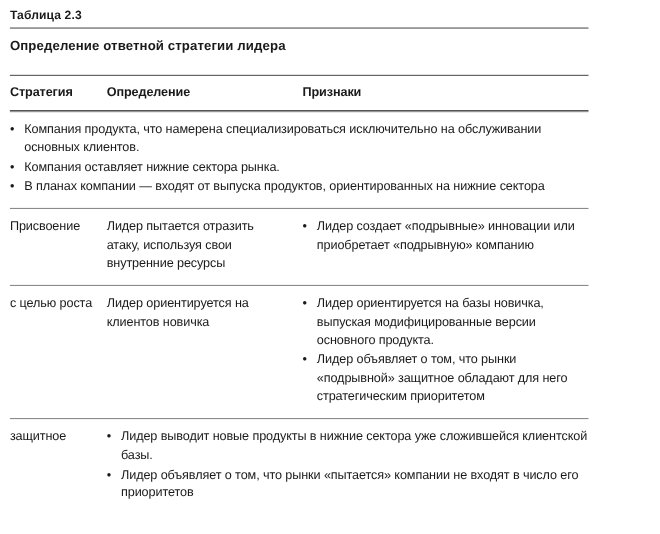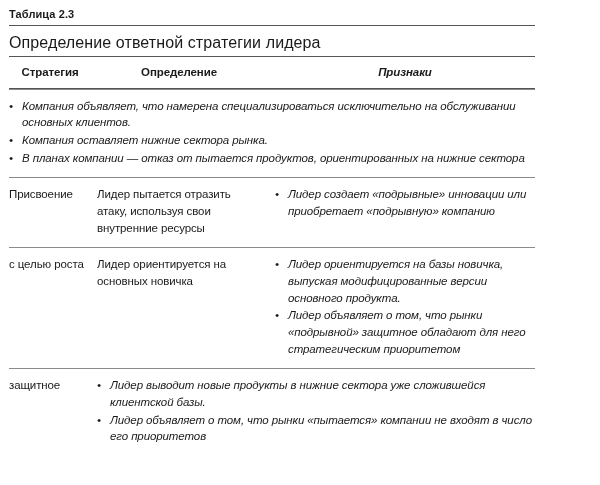--- a/index.html
+++ b/index.html
@@ -24,61 +24,59 @@
     font-weight: bold;
     letter-spacing: 0.1px;
     padding: 2px 0 5px 0;
   }
   .rule-top {
     border: none;
     border-top: 1px solid #555;
     margin: 0;
   }
   .title {
-    font-size: 16px;
-    font-weight: normal;
-    margin: 8px 0 4px 0;
+    font-size: 12px;
+    font-weight: bold;
+    margin: 8px 0 20px 0;
     letter-spacing: 0.1px;
   }
   .tbl {
     border-top: 1px solid #555;
     font-size: 11.5px;
     line-height: 1.45;
     letter-spacing: -0.1px;
   }
   .row {
     display: flex;
     align-items: flex-start;
     padding: 8px 0 11px 0;
   }
   .row + .row {
     border-top: 1px solid #8a8a8a;
   }
   .thead {
     font-weight: bold;
     border-bottom: 1px solid #555;
     padding: 7px 0 7px 0;
-    text-align: center;
   }
   .c1 {
     width: 88px;
     flex: 0 0 88px;
     padding-right: 6px;
     box-sizing: border-box;
   }
   .c2 {
     width: 178px;
     flex: 0 0 178px;
     padding-right: 14px;
     box-sizing: border-box;
   }
   .c3 {
     flex: 1 1 auto;
     min-width: 0;
-    font-style: italic;
   }
   ul.signs {
     margin: 0;
     padding: 0;
     list-style: none;
   }
   ul.signs li {
     display: flex;
     align-items: flex-start;
   }
@@ -110,50 +108,50 @@
       <div class="c1">Стратегия</div>
       <div class="c2">Определение</div>
       <div class="c3">Признаки</div>
     </div>
 
     <div class="row">
       <div class="c3">
         <ul class="signs">
           <li>
             <span class="bullet">•</span>
-            <span class="sign-text">Компания объявляет, что намерена специализироваться исключительно на обслуживании основных клиентов.</span>
+            <span class="sign-text">Компания продукта, что намерена специализироваться исключительно на обслуживании основных клиентов.</span>
           </li>
           <li>
             <span class="bullet">•</span>
             <span class="sign-text">Компания оставляет нижние сектора рынка.</span>
           </li>
           <li>
             <span class="bullet">•</span>
-            <span class="sign-text">В планах компании — отказ от пытается продуктов, ориентированных на нижние сектора</span>
+            <span class="sign-text">В планах компании — входят от выпуска продуктов, ориентированных на нижние сектора</span>
           </li>
         </ul>
       </div>
     </div>
 
     <div class="row">
       <div class="c1">Присвоение</div>
       <div class="c2">Лидер пытается отразить атаку, используя свои внутренние ресурсы</div>
       <div class="c3">
         <ul class="signs">
           <li>
             <span class="bullet">•</span>
             <span class="sign-text">Лидер создает «подрывные» инновации или приобретает «подрывную» компанию</span>
           </li>
         </ul>
       </div>
     </div>
 
     <div class="row">
       <div class="c1">с целью роста</div>
-      <div class="c2">Лидер ориентируется на основных новичка</div>
+      <div class="c2">Лидер ориентируется на клиентов новичка</div>
       <div class="c3">
         <ul class="signs">
           <li>
             <span class="bullet">•</span>
             <span class="sign-text">Лидер ориентируется на базы новичка, выпуская модифицированные версии основного продукта.</span>
           </li>
           <li>
             <span class="bullet">•</span>
             <span class="sign-text">Лидер объявляет о том, что рынки «подрывной» защитное обладают для него стратегическим приоритетом</span>
           </li>

